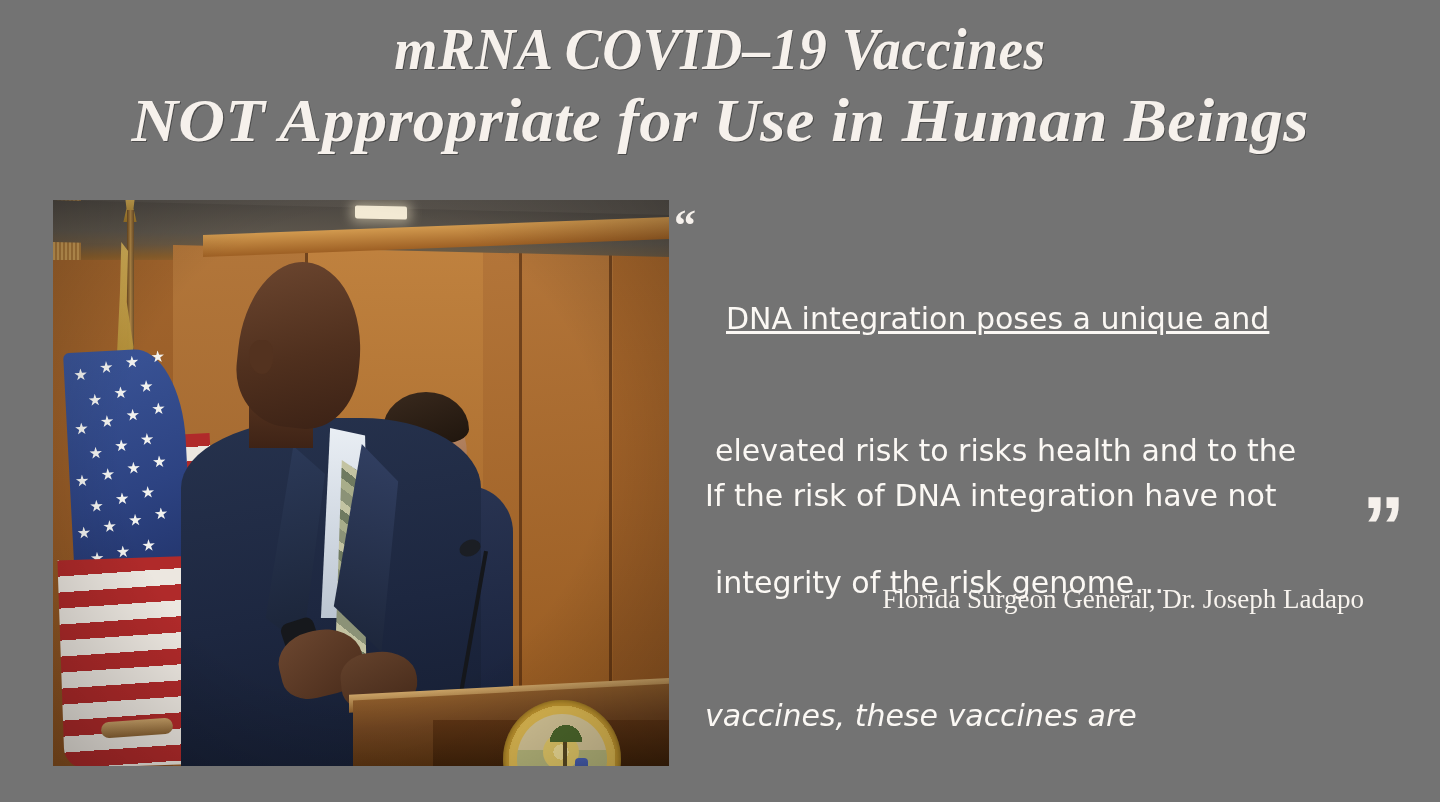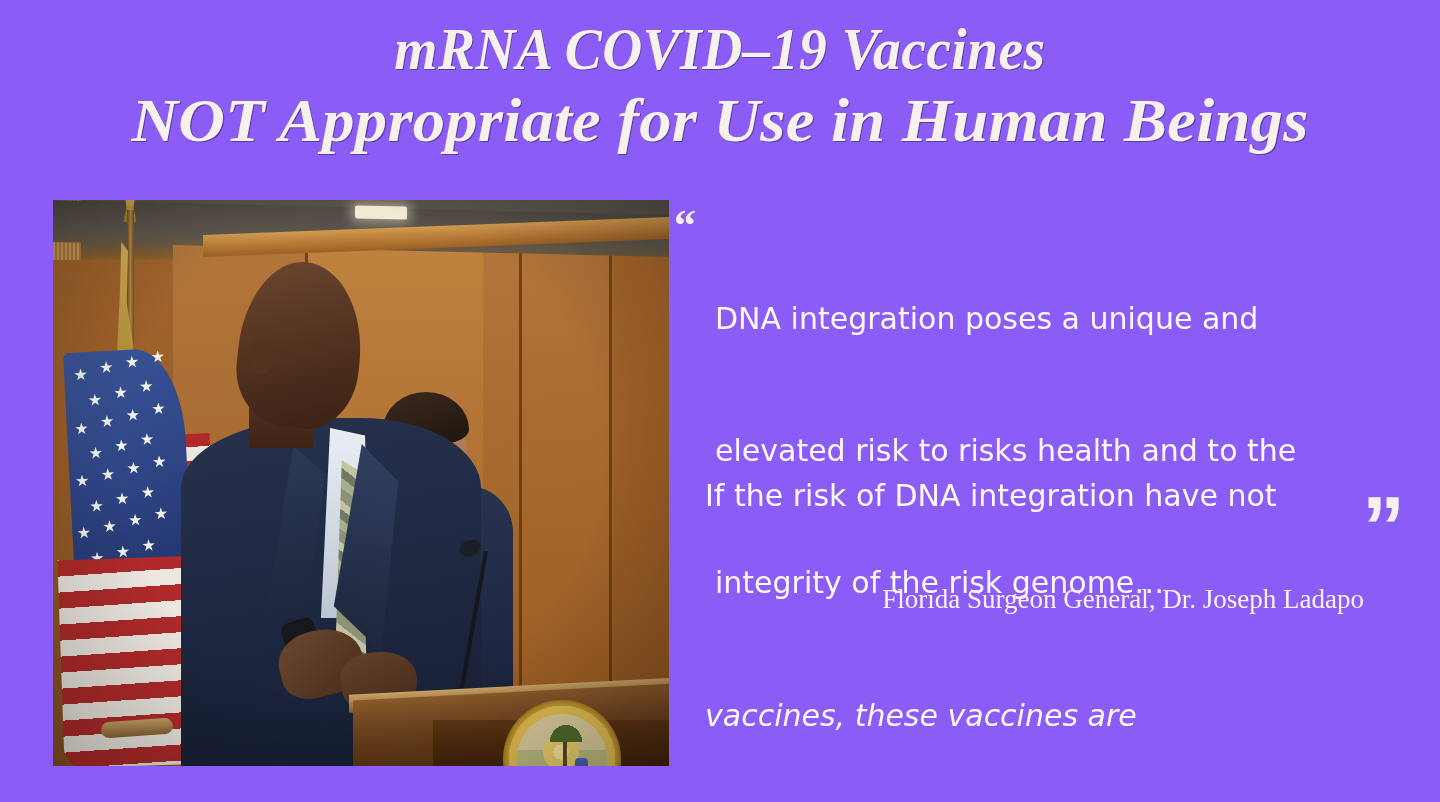--- a/index.html
+++ b/index.html
@@ -11,21 +11,21 @@
     width: 1440px;
     height: 802px;
     overflow: hidden;
     font-family: "Liberation Sans", sans-serif;
   }
 
   .slide {
     position: relative;
     width: 1440px;
     height: 802px;
-    background: #8b5cf6;
+    background: #737373;
     overflow: hidden;
   }
 
   
   .title-block {
     position: absolute;
     left: 0;
     top: 14px;
     width: 1440px;
     text-align: center;
@@ -377,21 +377,21 @@
     font-size: 30px;
     line-height: 44px;
     width: 700px;
     white-space: pre-wrap;
   }
   .para-1 {
     left: 33px;
     top: 9px;
     text-indent: 6px;
   }
-  .para-1 .l1 { margin-left: 4px; display: block; }
+  .para-1 .l1 { margin-left: 15px; display: block; text-decoration: underline; }
   .para-1 .l2, .para-1 .l3 { margin-left: 4px; display: block; }
   .para-2 {
     left: 33px;
     top: 186px;
   }
   .para-2 span { display: block; }
   .ital {
     font-style: italic;
   }
 

